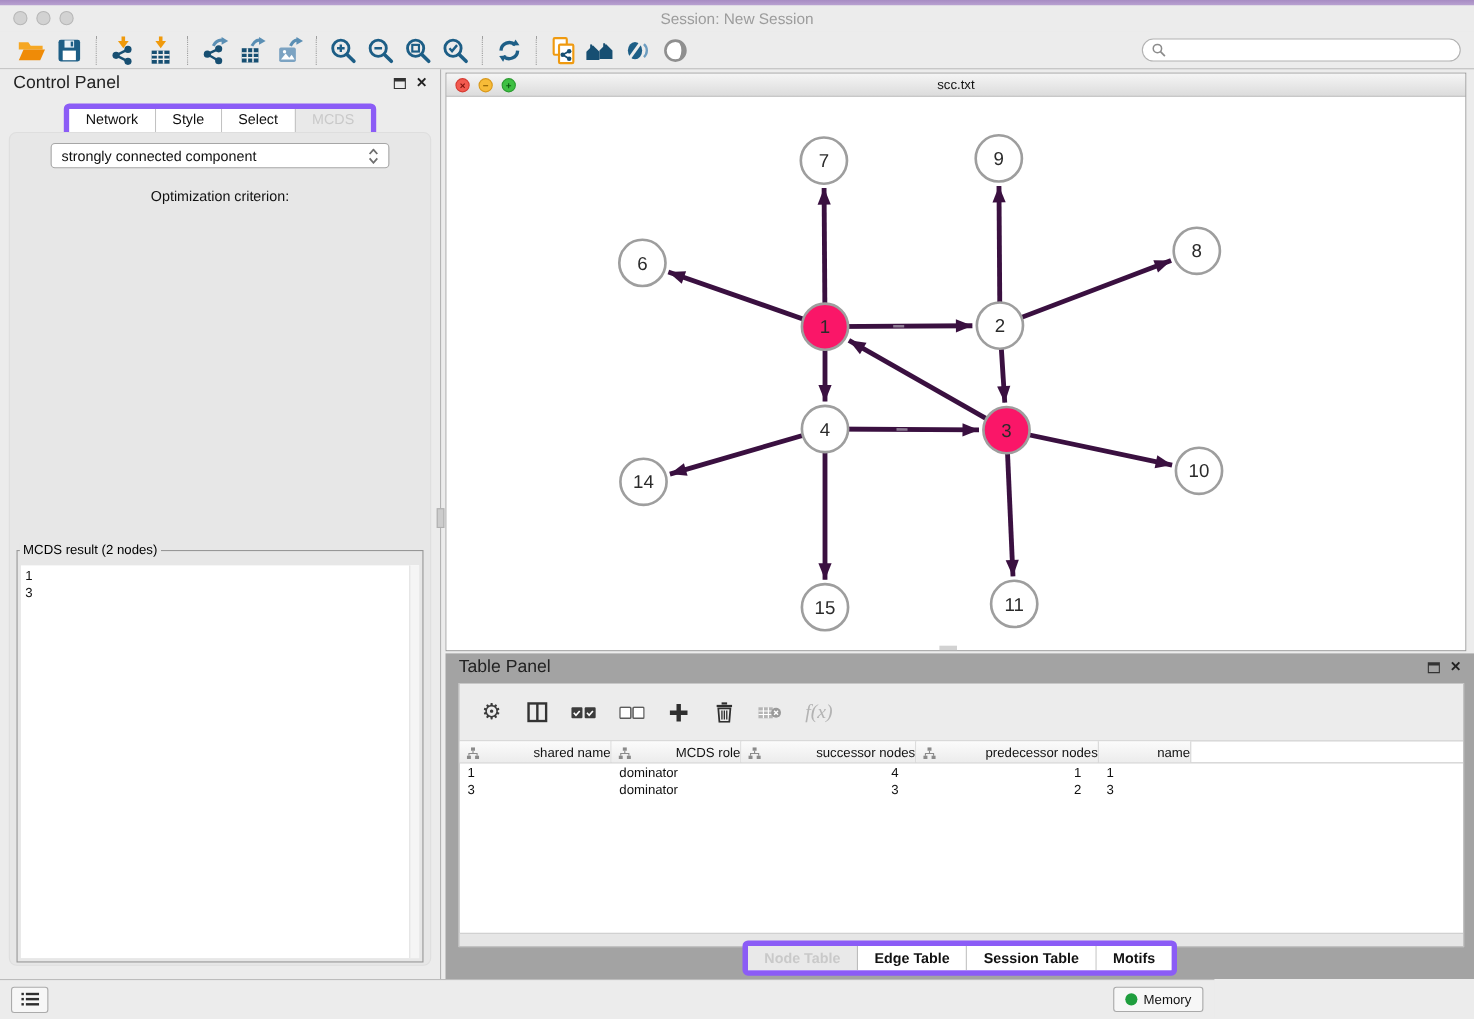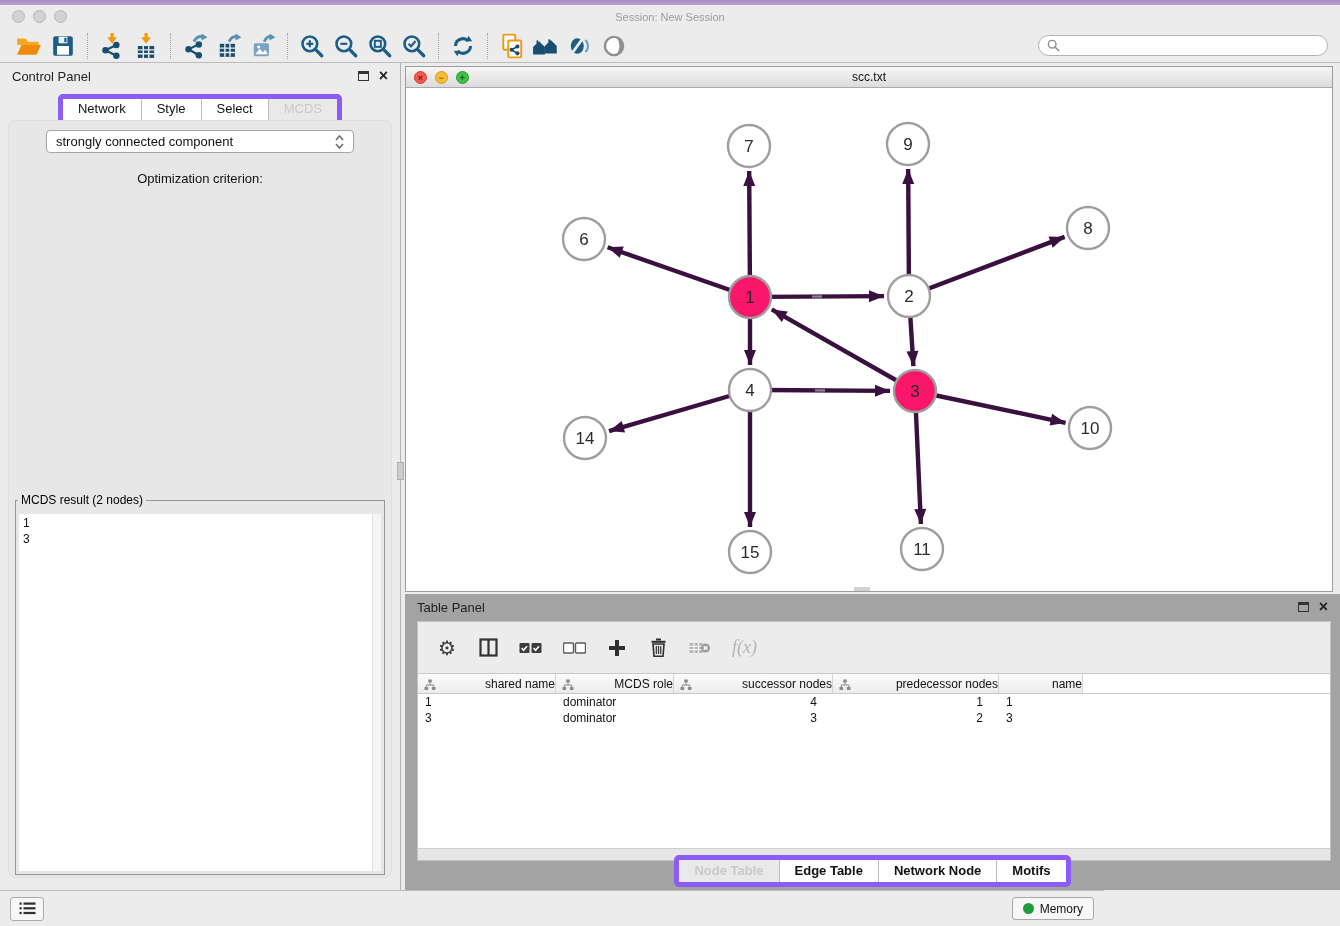--- a/index.html
+++ b/index.html
@@ -5,21 +5,21 @@
   * { box-sizing: border-box; margin: 0; padding: 0; }
   html,body { width:1340px; height:926px; }
   body { position:relative; overflow:hidden; background:#ececec;
          font-family:"Liberation Sans",sans-serif; color:#111; }
 
   
   #desktop-strip { position:absolute; left:0; top:0; width:1340px; height:5px;
     background:linear-gradient(#a78cc3,#b9a2d1); }
   #titlebar { position:absolute; left:0; top:5px; width:1340px; height:24px;
     background:#ececec; display:flex; align-items:center; justify-content:center; }
-  #titlebar .title { font-size:11px; color:#9c9c9c; }
+  #titlebar .title { font-size:14px; color:#9c9c9c; }
   .lights { position:absolute; left:12px; top:5px; display:flex; gap:8px; }
   .light { width:13px; height:13px; border-radius:50%; font-size:9px; line-height:12px;
     text-align:center; font-weight:bold; }
   .light.gray  { background:#d2d2d2; border:1px solid #b7b7b7; }
   .light.red   { background:#f25a4f; border:1px solid #d63b32; color:#7d120c; }
   .light.yel   { background:#f7bb38; border:1px solid #d8981b; color:#8a5d00; }
   .light.green { background:#3ec043; border:1px solid #2b9b30; color:#0d5a12; }
 
   #toolbar { position:absolute; left:0; top:29px; width:1340px; height:34px;
     background:#ececec; border-bottom:1px solid #bdbdbd;
@@ -29,21 +29,21 @@
   #search-box { margin-left:auto; width:290px; height:21px; background:#fff;
     border:1px solid #b2b2b2; border-radius:11px; display:flex; align-items:center;
     padding:0 8px; gap:5px; }
   #search-box input { border:none; outline:none; flex:1; font-size:12px;
     font-family:"Liberation Sans",sans-serif; background:transparent; }
 
   
   #control-panel { position:absolute; left:0; top:63px; width:401px; height:827px;
     background:#ececec; border-right:1px solid #b3b3b3; }
   .panel-head { height:26px; display:flex; align-items:center; padding:0 12px; }
-  .panel-head .ptitle { font-size:13px; color:#222; }
+  .panel-head .ptitle { font-size:16px; color:#222; }
   .phead-icons { margin-left:auto; display:flex; align-items:center; gap:10px; }
   .float-ic { width:11px; height:10px; border:1px solid #333; border-top:3px solid #333; }
   .close-ic { font-size:16px; font-weight:bold; color:#222; line-height:10px; }
 
   .cp-tabs { display:flex; justify-content:center; margin-top:5px; }
   .seg { display:flex; border:5px solid #8b5cf6; border-radius:5px; overflow:hidden;
     background:#fff; }
   .seg .tab { padding:0 15px; height:21px; line-height:20px; font-size:13px;
     border-right:1px solid #bcbcbc; background:#fff; color:#111; white-space:nowrap; }
   .seg .tab:last-child { border-right:none; }
@@ -488,21 +488,21 @@
           <div class="td right" style="width: 166px;">2</div>
           <div class="td left" style="width: 84px;">3</div>
         </div>
       </div>
     <div id="tp-footer"></div>
   </div>
   <div id="tp-tabs">
     <div class="seg">
       <div class="tab disabled">Node Table</div>
       <div class="tab">Edge Table</div>
-      <div class="tab">Network Node</div>
+      <div class="tab">Session Table</div>
       <div class="tab">Motifs</div>
     </div>
   </div>
 </div>
 
 <div id="status-bar">
   <div id="task-list-button">
     <svg width="17" height="13" viewBox="0 0 17 13">
         <rect x="0.5" y="0.5" width="2.2" height="2.2" fill="#2f2f2f"></rect>
         <rect x="0.5" y="5.2" width="2.2" height="2.2" fill="#2f2f2f"></rect>

